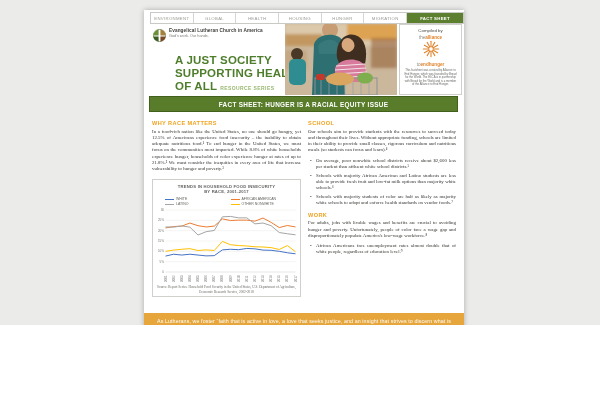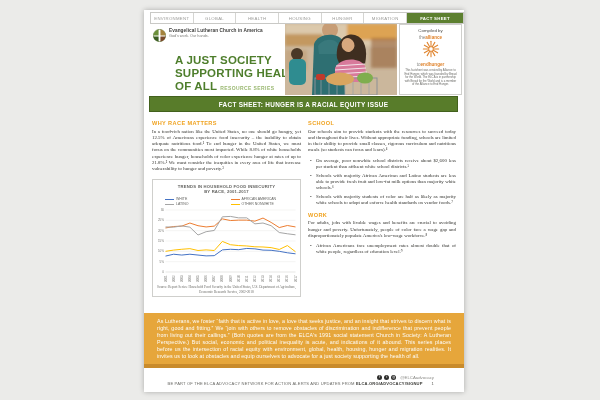--- a/index.html
+++ b/index.html
@@ -1,19 +1,19 @@
 <!DOCTYPE html>
 <html><head>
 <meta charset="utf-8">
 <style>
   * { margin:0; padding:0; box-sizing:border-box; }
   html,body { width:600px; height:400px; }
   body { font-family:"Liberation Sans", sans-serif; }
 
-  .stage { position:relative; width:600px; height:400px; background:#ebebe9; overflow:hidden; }
+  .stage { position:relative; width:600px; height:325px; background:#ebebe9; overflow:hidden; }
   .paper { position:absolute; left:144px; top:10px; width:320px; height:382px;
            background:#ffffff; box-shadow:0 0 5px rgba(0,0,0,.28); }
 
   
   .nav { position:absolute; left:6px; top:2px; right:0; height:12px; display:flex;
          border:0.5px solid #c9c9c6; background:#fff; }
   .nav-item { flex:1; display:flex; align-items:center; justify-content:center;
               font-size:4.3px; letter-spacing:.3px; color:#9a9a97; border-right:0.5px solid #d5d5d2; }
   .nav-item.active { flex:0 0 56px; background:#5d8030; color:#fff; border-right:none; font-weight:bold; }
 

